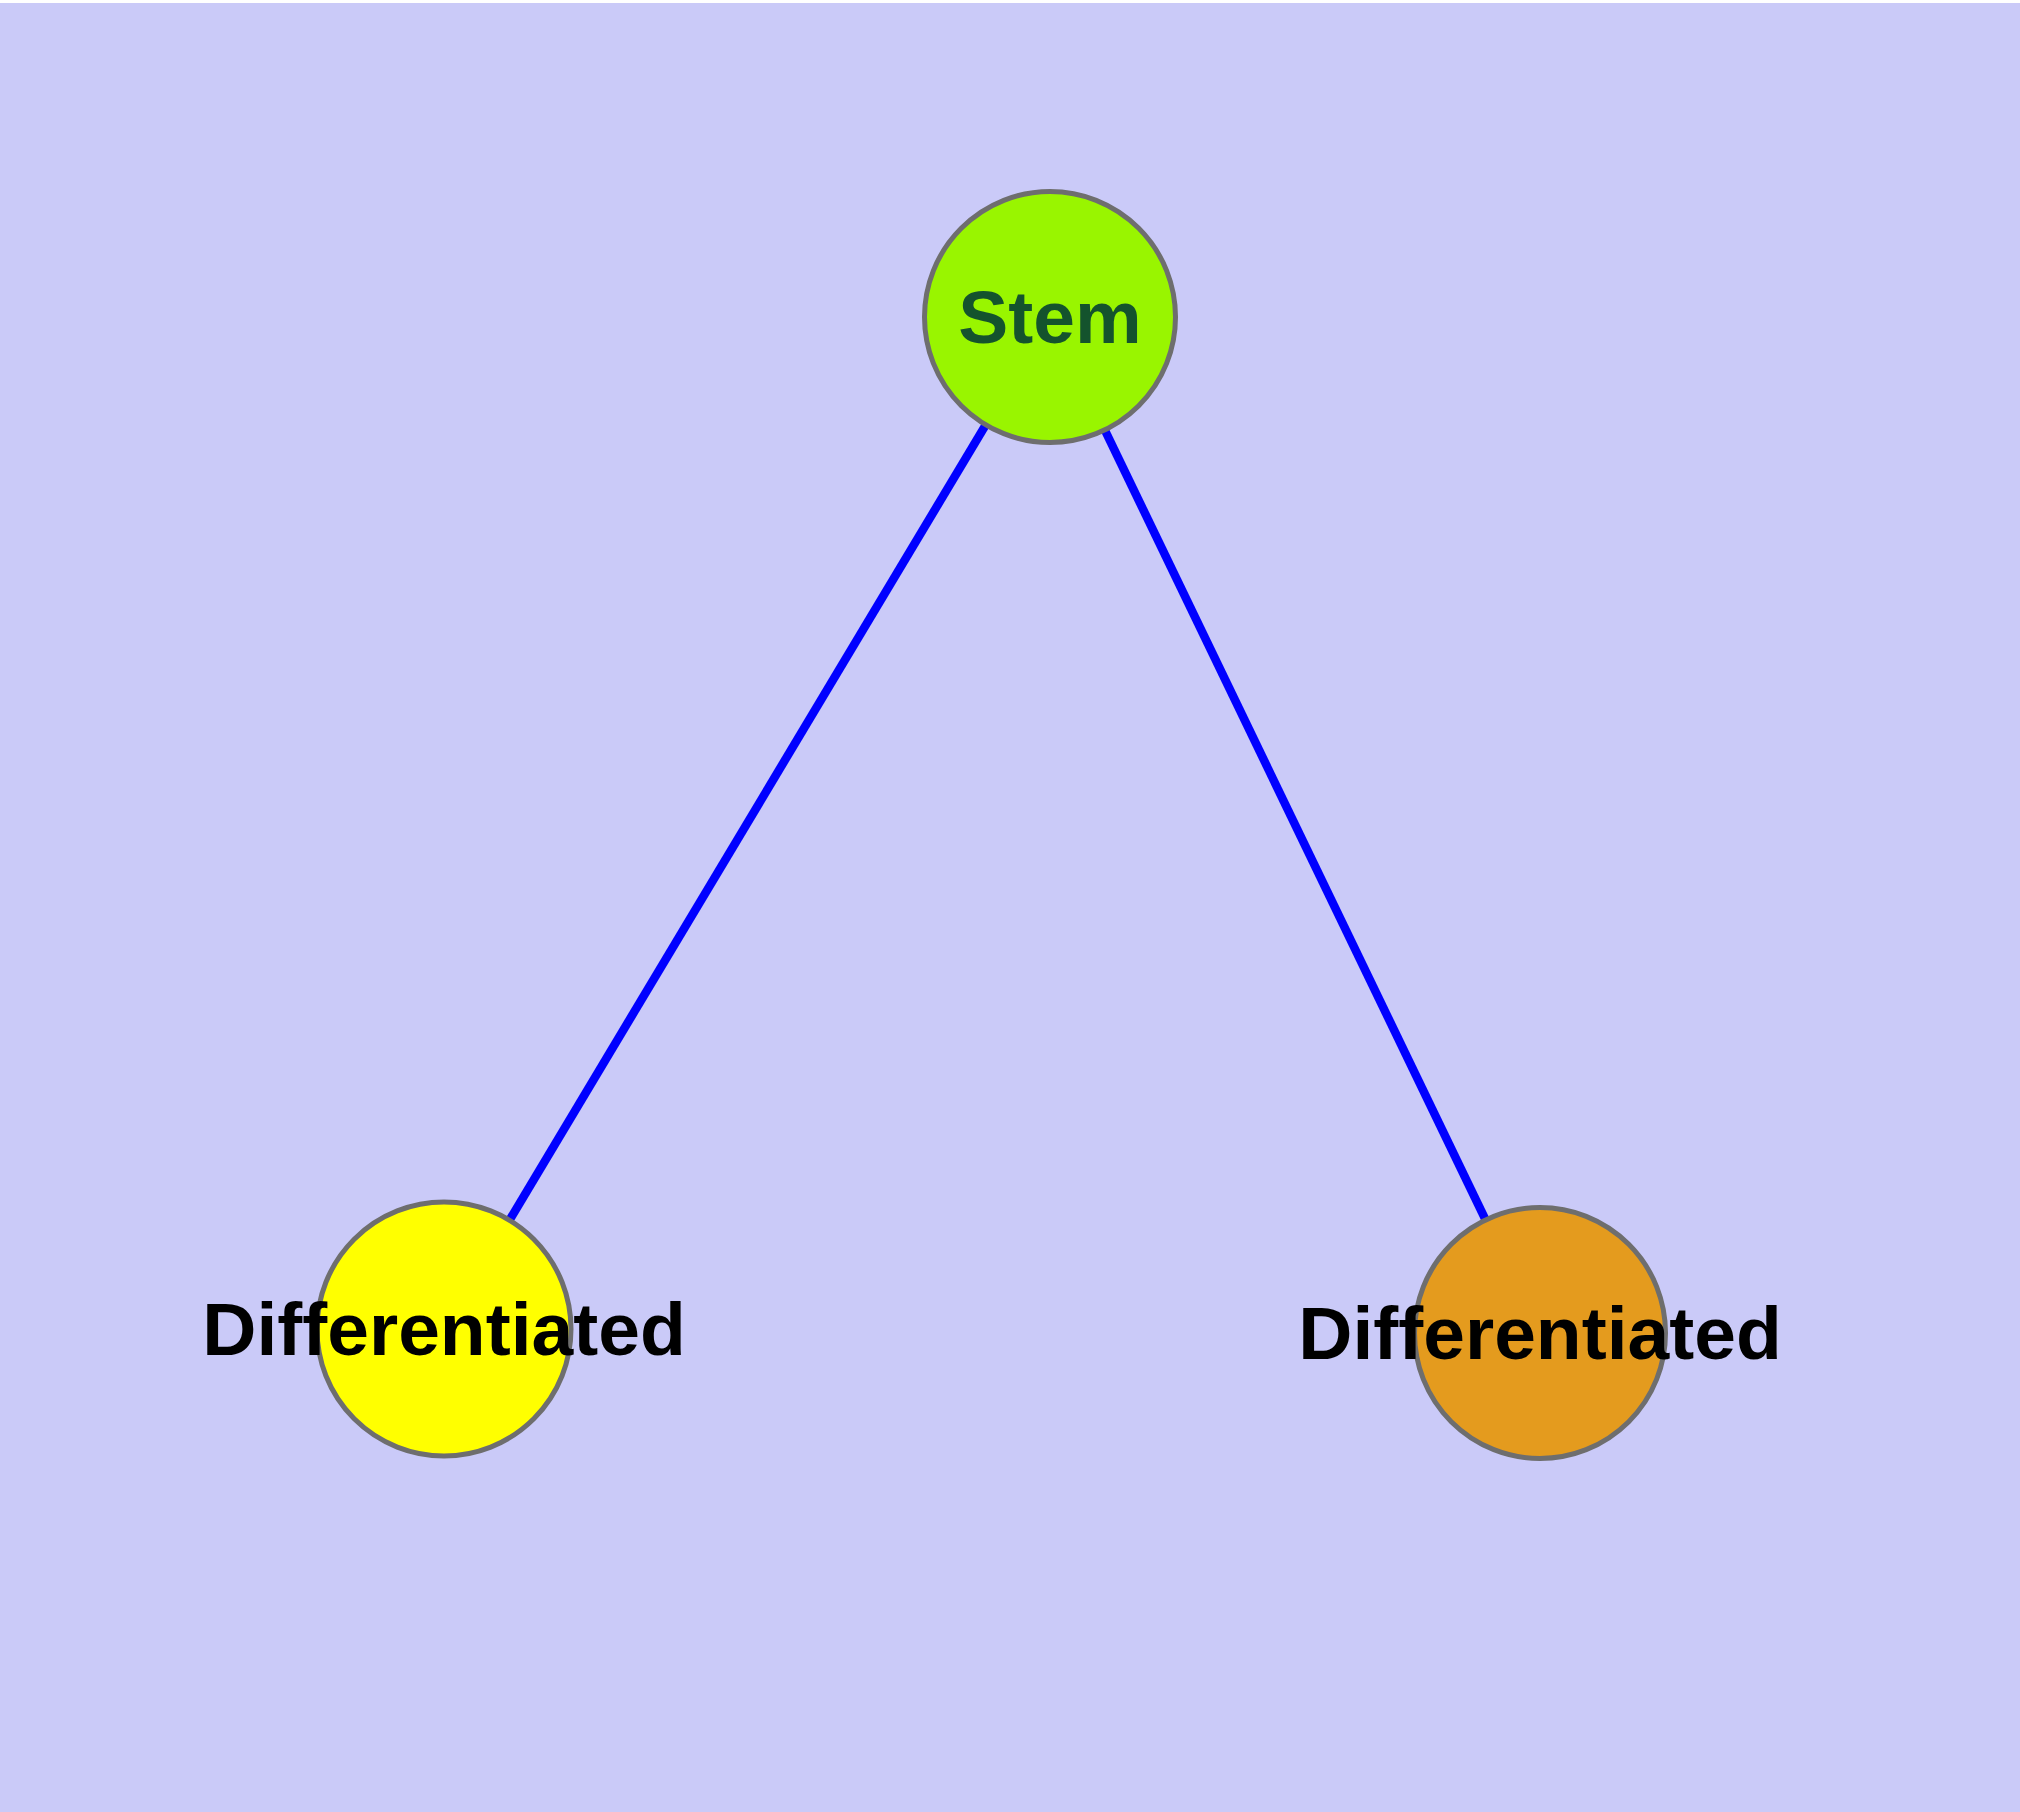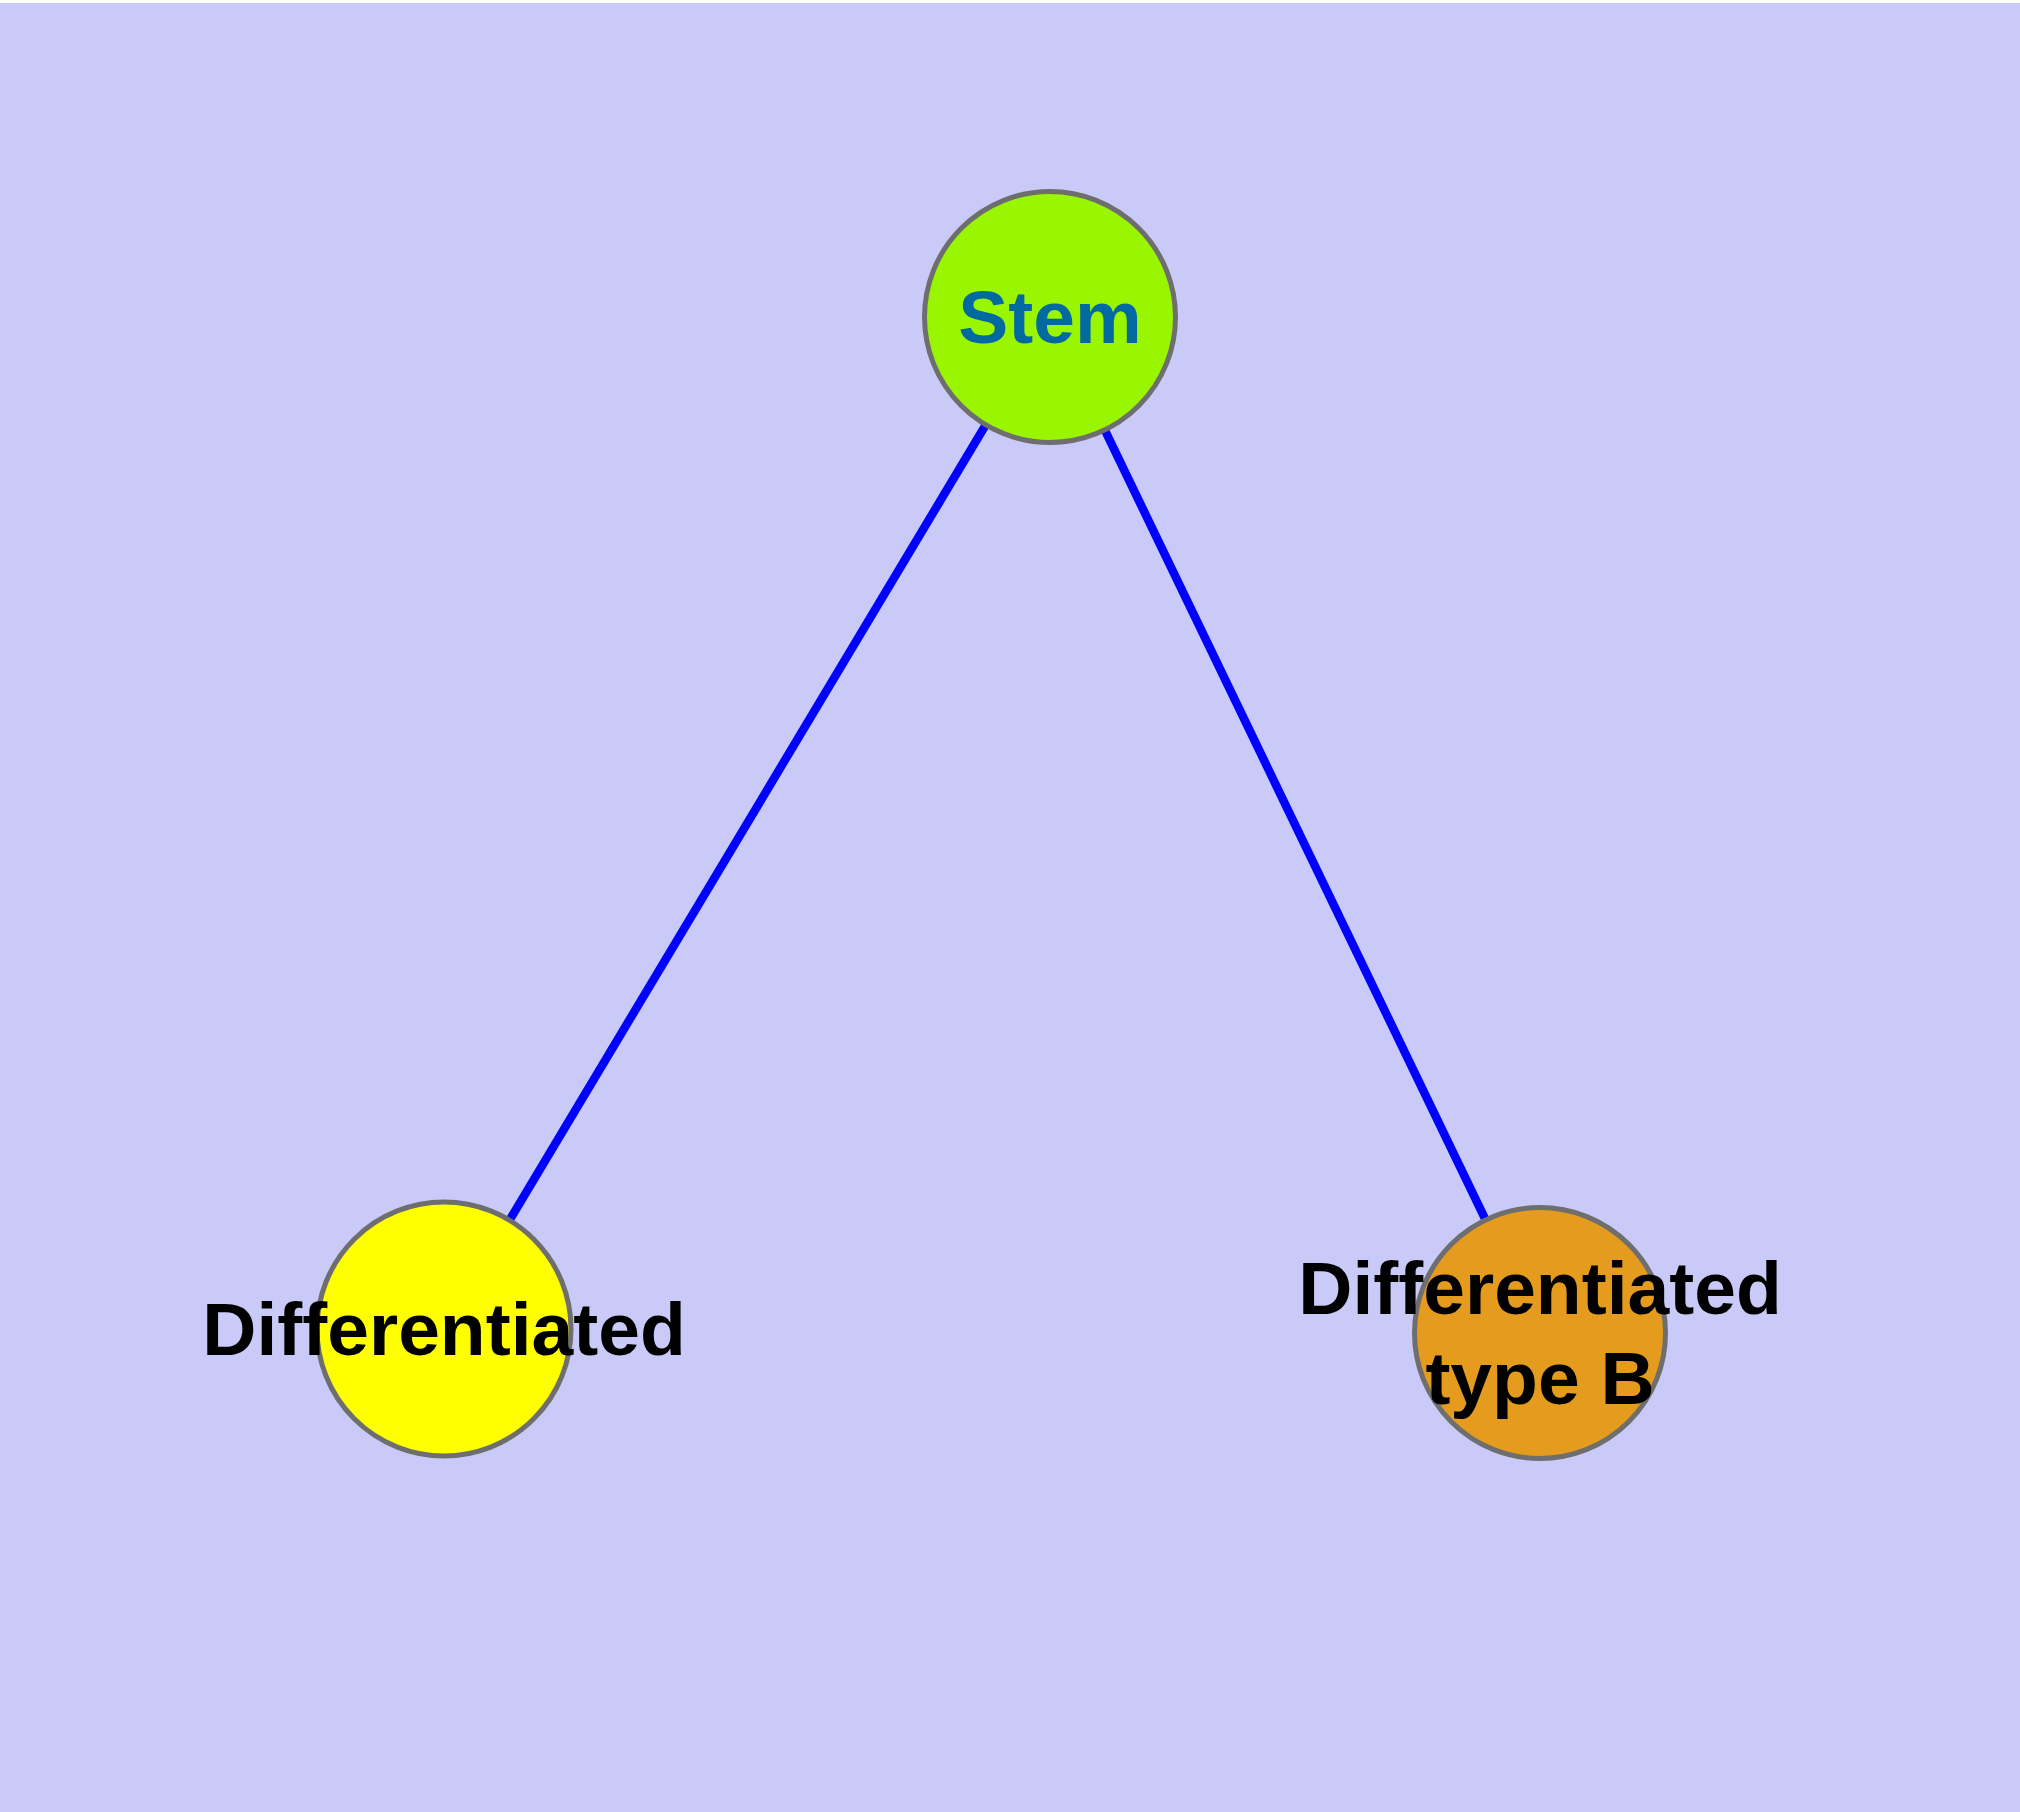--- a/index.html
+++ b/index.html
@@ -59,34 +59,33 @@
 
   <svg class="edges-layer" xmlns="http://www.w3.org/2000/svg" viewBox="0 0 2384 2138" width="2021" height="1812">
       <line x1="1239" y1="374" x2="524" y2="1568" stroke="#0000FF" stroke-width="10"></line>
       <line x1="1239" y1="374" x2="1817" y2="1573" stroke="#0000FF" stroke-width="10"></line>
     </svg>
 
   <div class="top-strip" style="background: rgb(255, 255, 255);"></div>
 
   <div class="node" style="left: 1050px; top: 317px;">
     <div class="disc" style="width: 256px; height: 256px; background: rgb(153, 245, 0); border-color: rgb(110, 110, 110); border-width: 5.1px;"></div>
-    <div class="node-label" style="color: #0369a1;">
+    <div class="node-label" style="color: #14532d;">
       <span>Stem</span>
     </div>
   </div>
 
   <div class="node" style="left: 444px; top: 1329px;">
     <div class="disc" style="width: 259px; height: 259px; background: rgb(255, 255, 0); border-color: rgb(110, 110, 110); border-width: 5.1px;"></div>
     <div class="node-label" style="color: rgb(0, 0, 0);">
       <span>Differentiated</span>
     </div>
   </div>
 
   <div class="node" style="left: 1540px; top: 1333px;">
     <div class="disc" style="width: 256px; height: 256px; background: rgb(228, 155, 30); border-color: rgb(110, 110, 110); border-width: 5.1px;"></div>
     <div class="node-label" style="color: rgb(0, 0, 0);">
       <span>Differentiated</span>
-      <span>type B</span>
     </div>
   </div>
 
 </div>
 
 
 </body></html>

